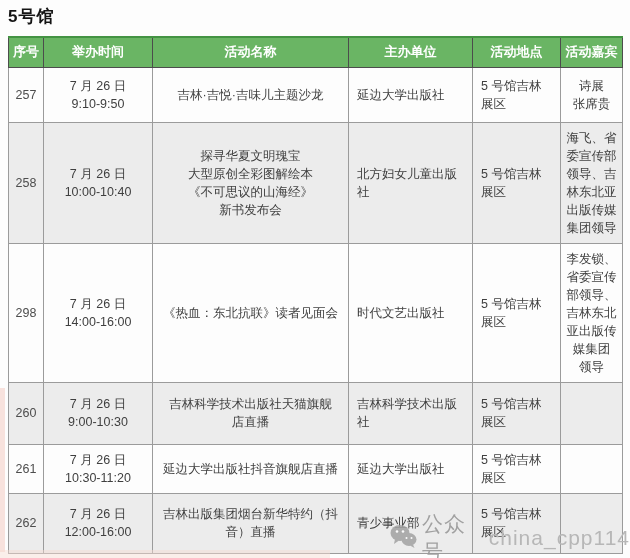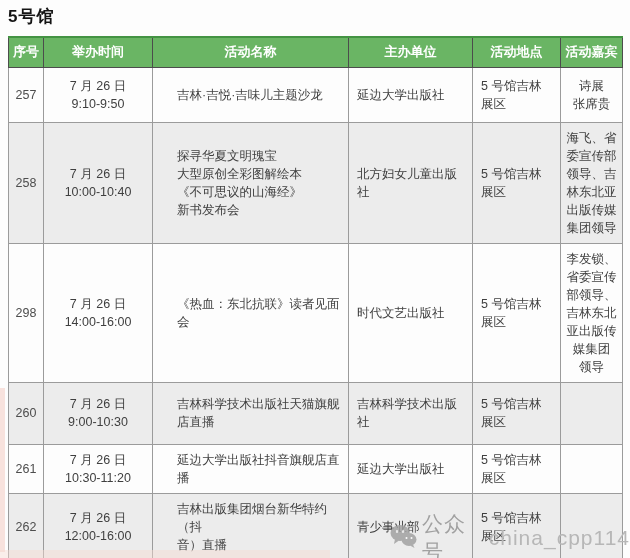--- a/index.html
+++ b/index.html
@@ -39,21 +39,21 @@
     border: 1px solid #9b9b9b;
     font-size: 12.5px;
     line-height: 18px;
     vertical-align: middle;
     padding: 6px 8px;
     white-space: pre-line;
   }
   tr.alt td { background: #ececec; }
   td.c-seq   { text-align: center; color: #4d4d4d; padding: 6px 2px; }
   td.c-time  { text-align: center; padding: 6px 4px; }
-  td.c-name  { text-align: left; padding-left: 24px; }
+  td.c-name  { text-align: center; padding-left: 8px; }
   td.c-org   { text-align: left; padding-left: 8px; }
   td.c-place { text-align: left; padding-left: 8px; }
   td.c-guest { text-align: center; padding: 6px 0; }
   tr.h55 { height: 55px; }
   tr.h120 { height: 120px; }
   tr.h137 { height: 137px; }
   tr.h54 { height: 62px; }
   tr.h47 { height: 47px; }
   tr.h58 { height: 60px; }
   .watermark {

